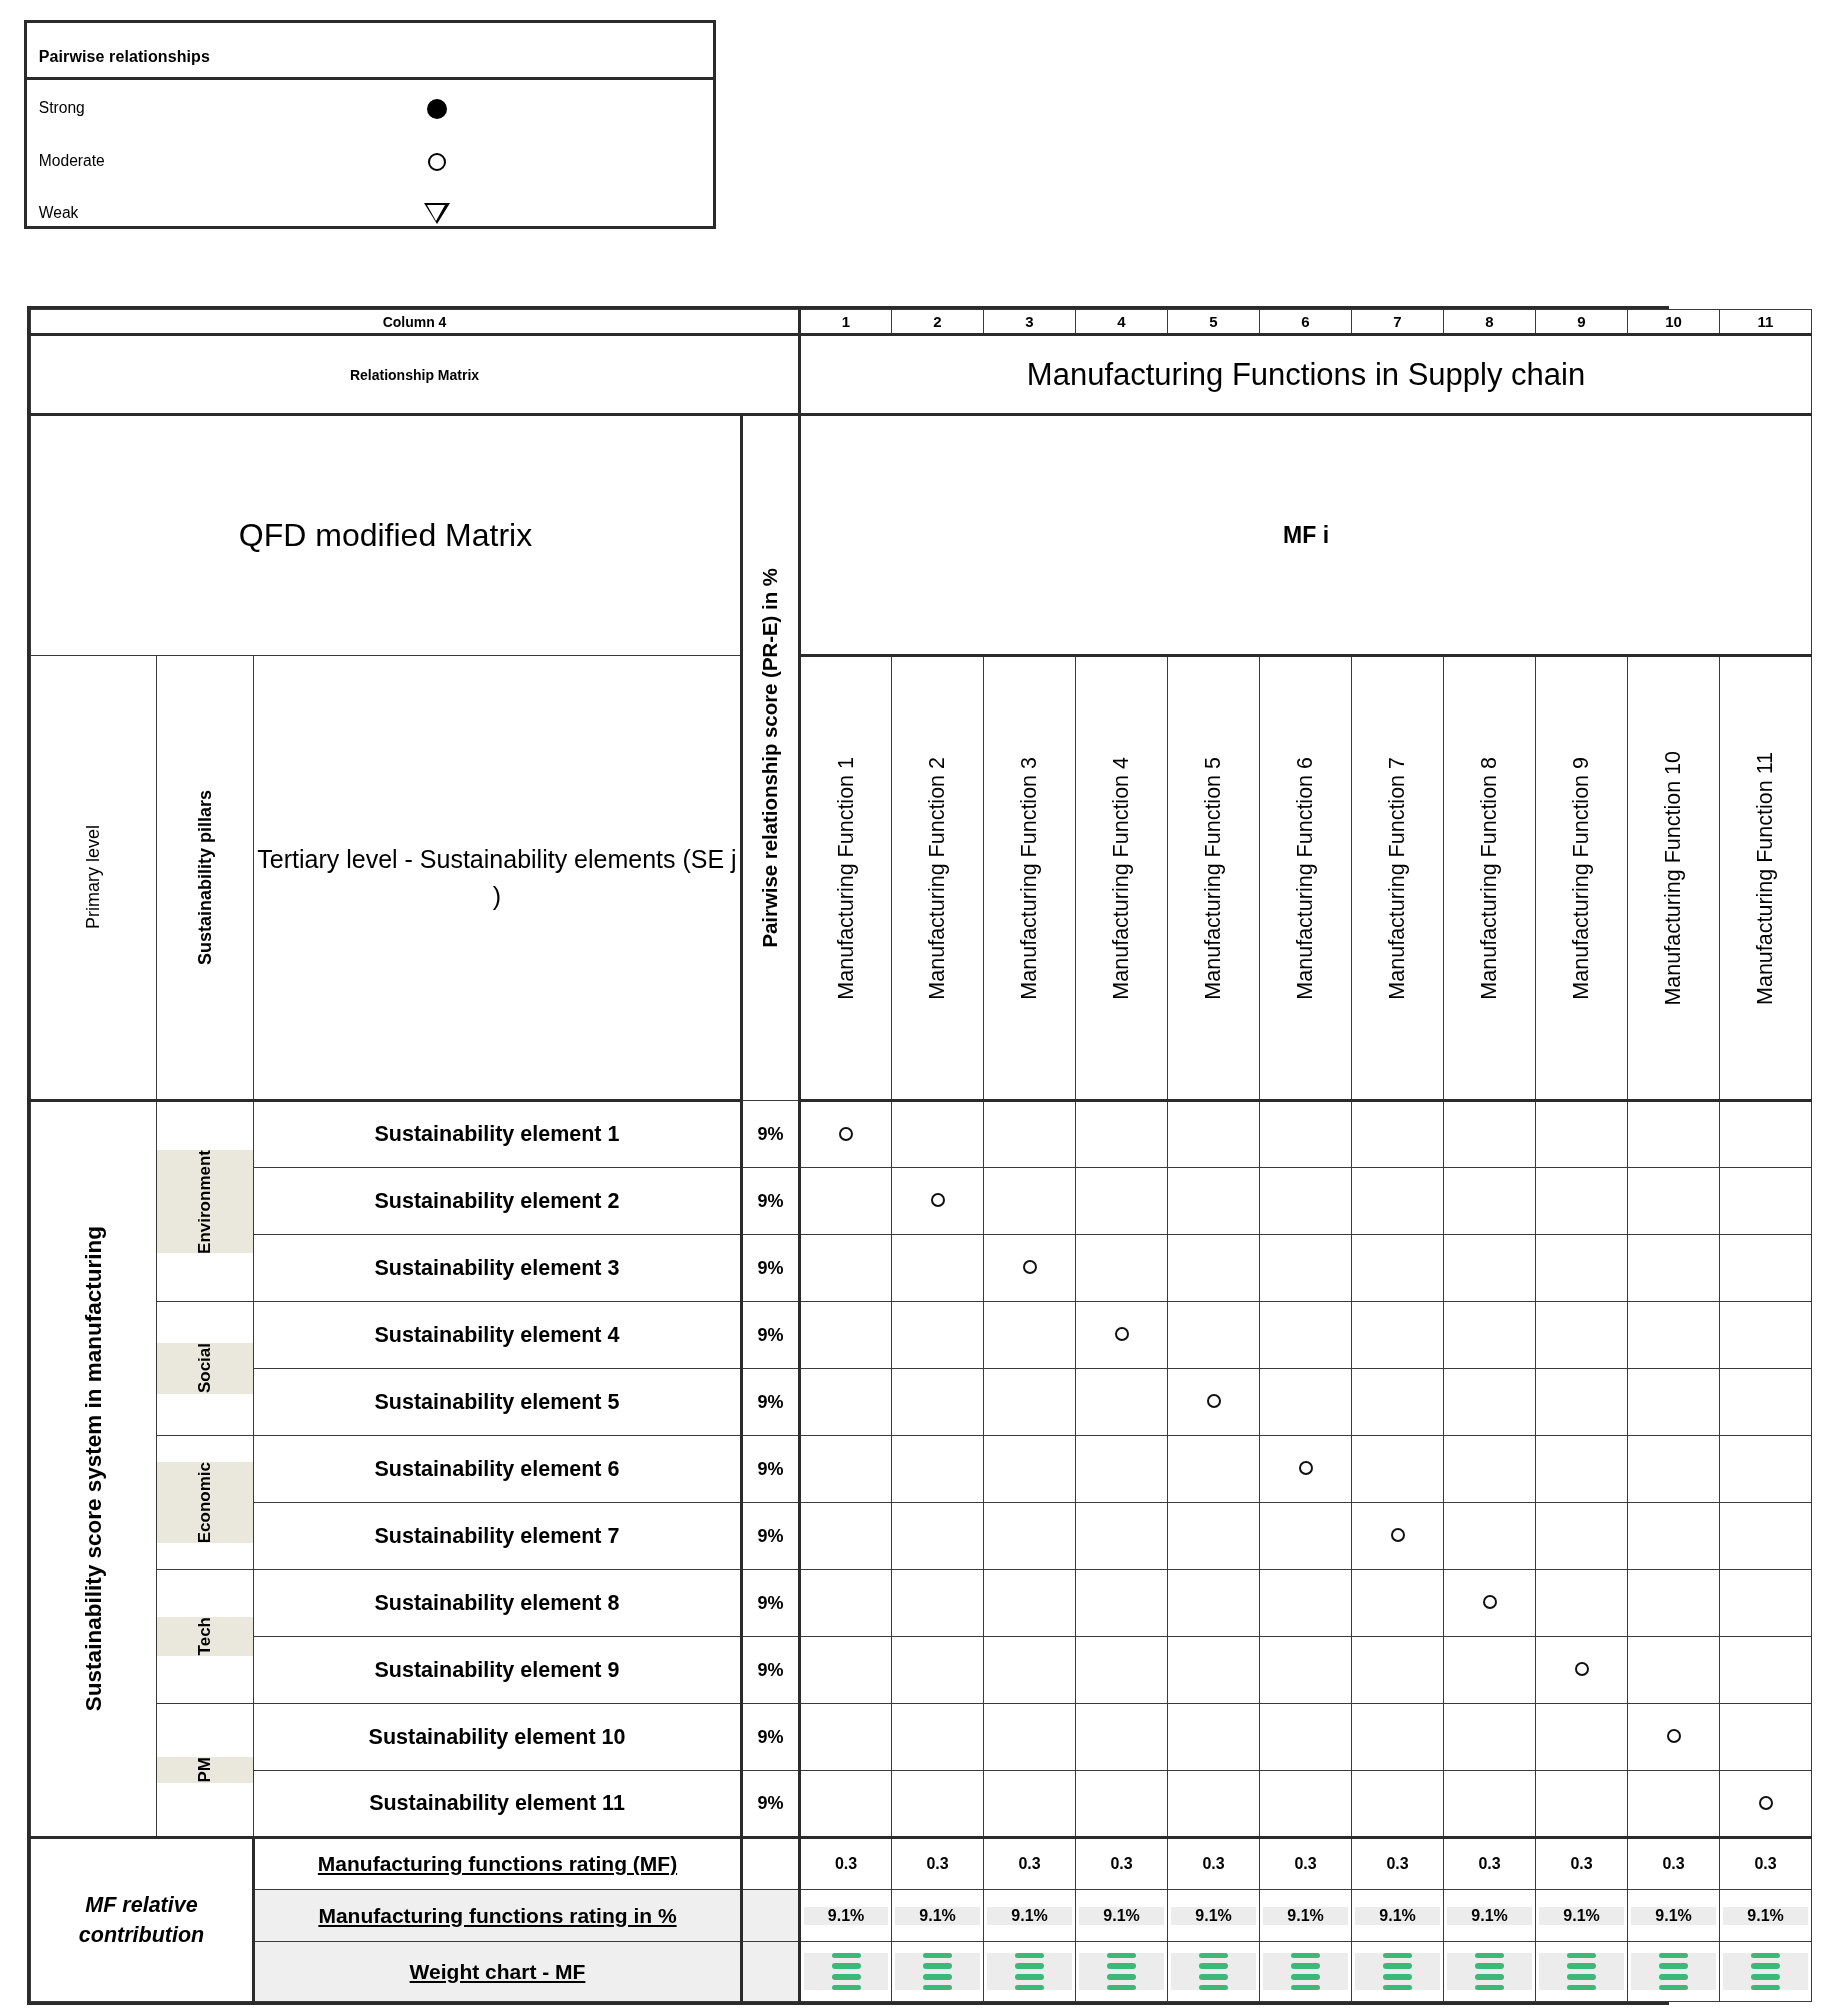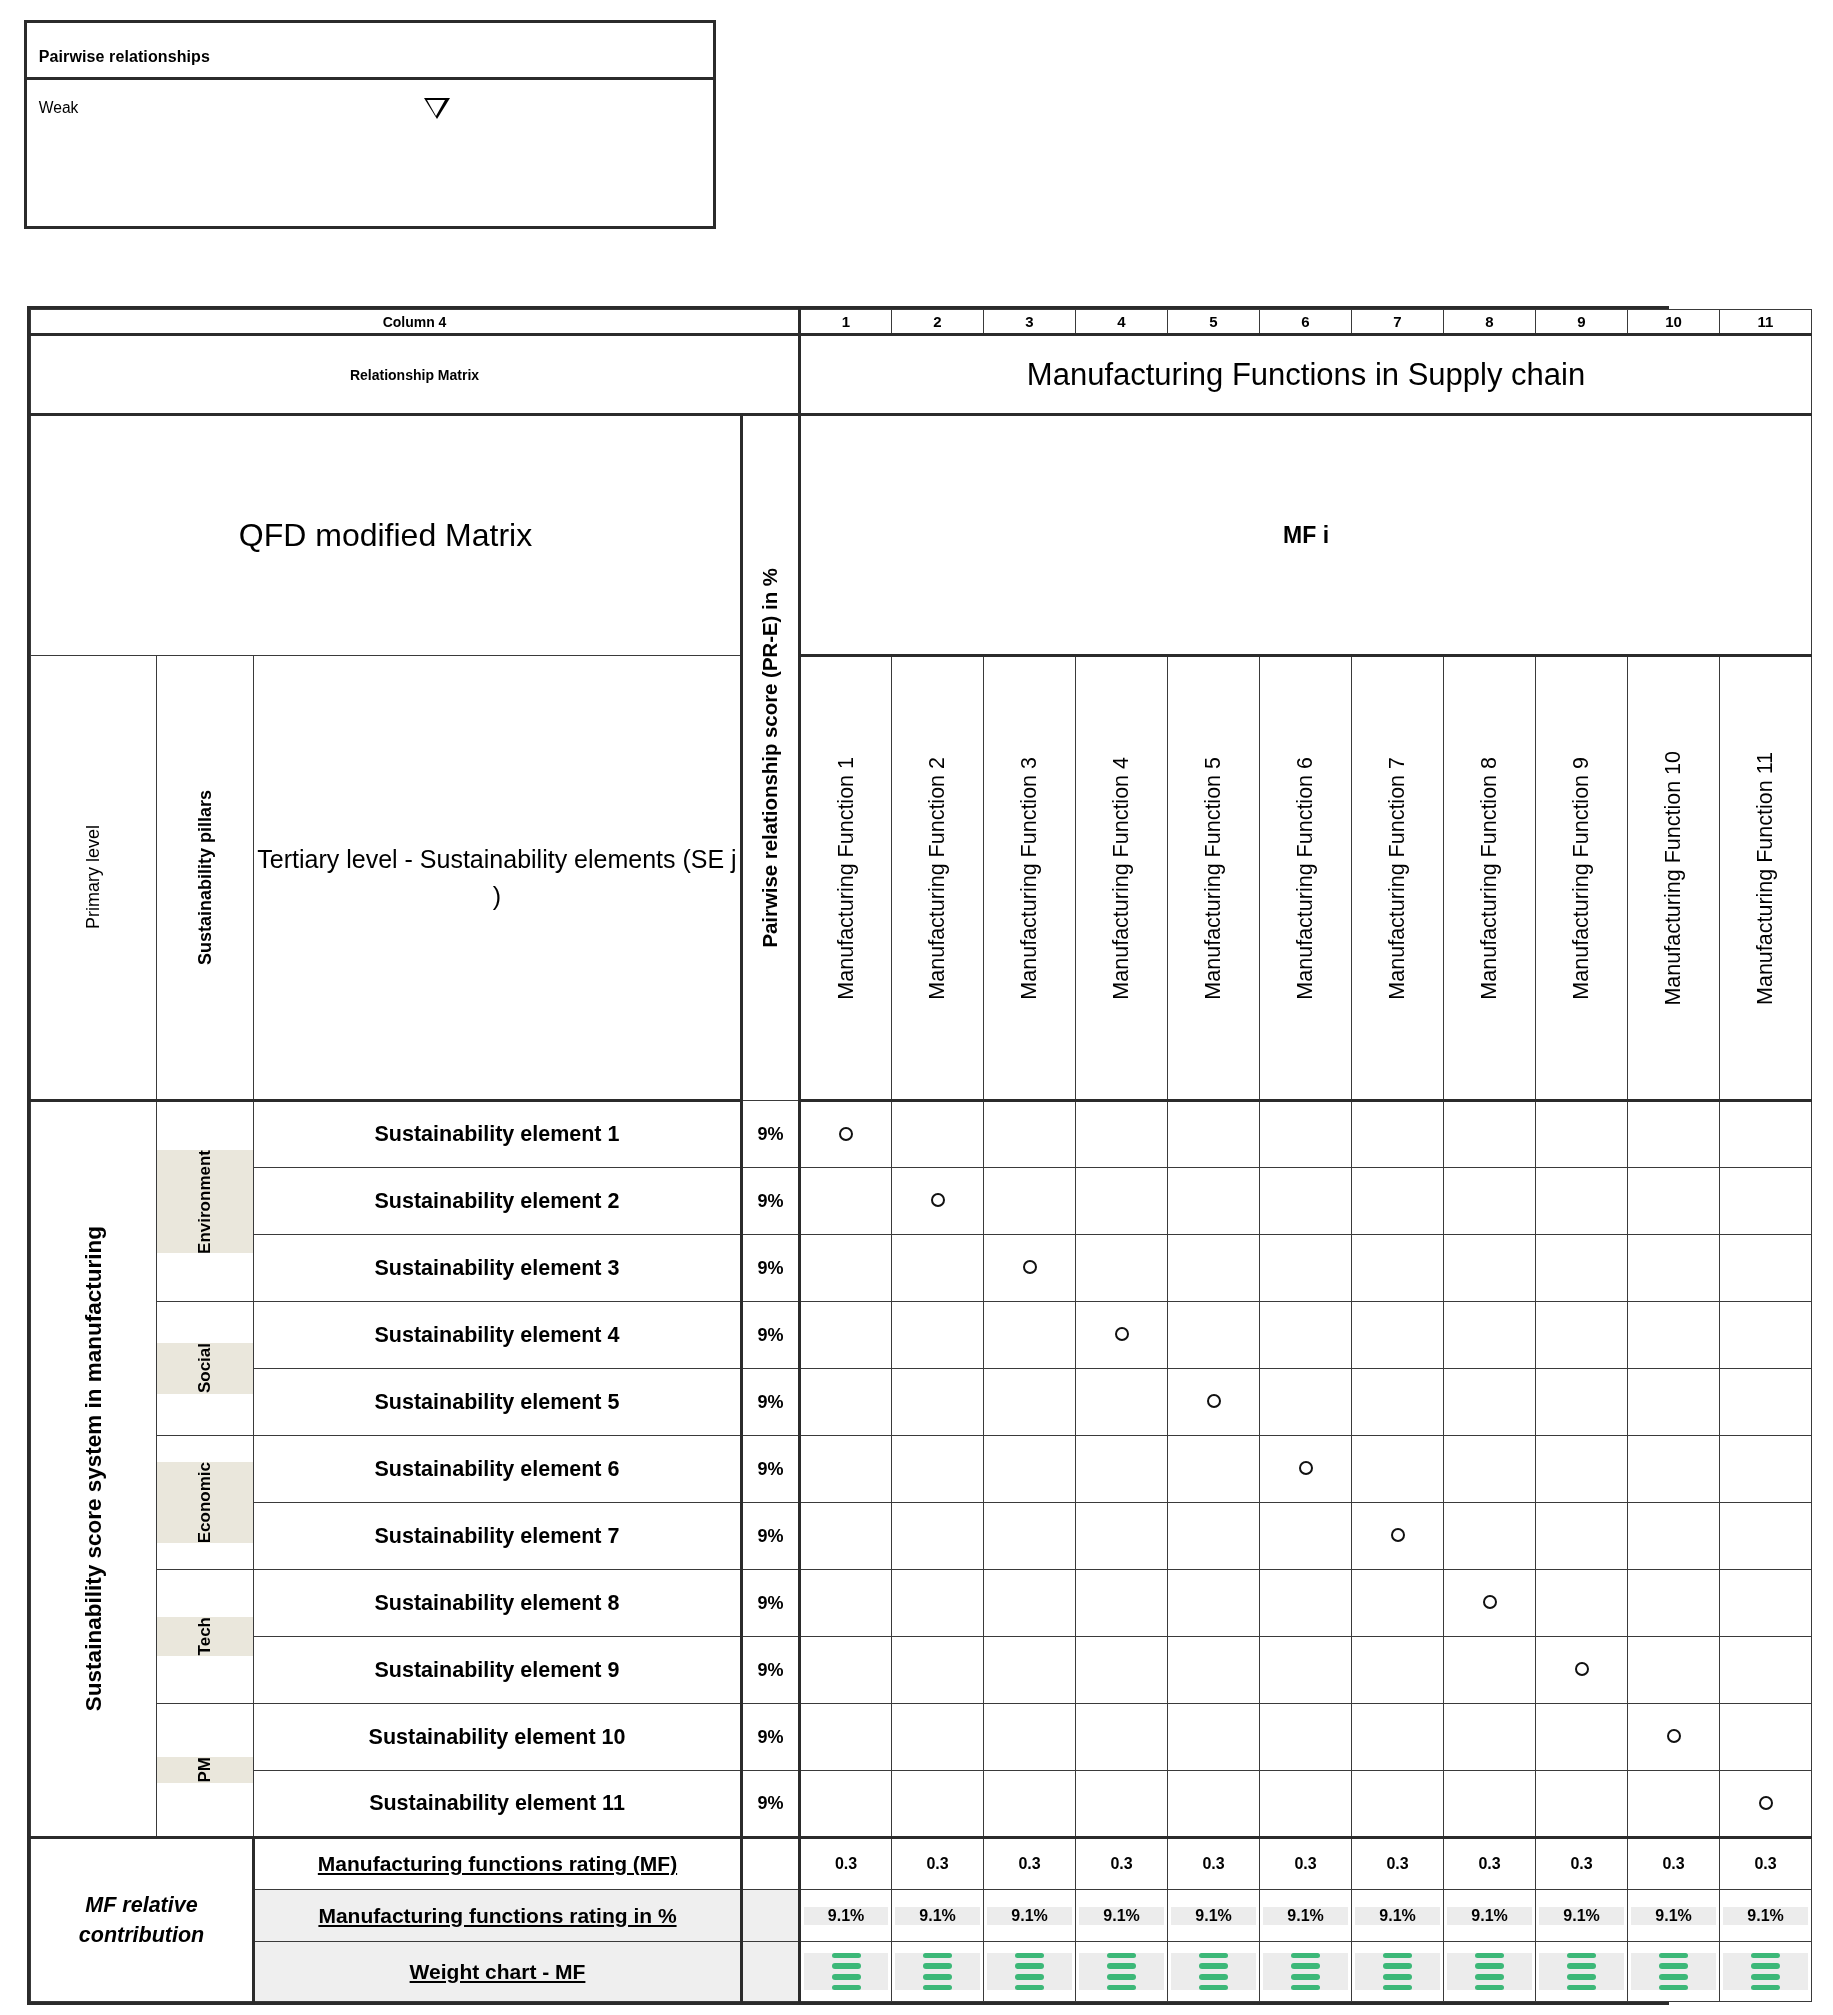--- a/index.html
+++ b/index.html
@@ -146,20 +146,28 @@
   .wbar { width: 29px; height: 5.9px; border-radius: 3.2px; background: #3cb878; }
 </style>
 </head>
 <body>
 
 <div class="legend">
   <div class="legend-head">
     <span class="legend-head-label">Pairwise relationships</span>
   </div>
   <div class="legend-body">
+    <div class="legend-row">
+      <span class="legend-term">Strong</span>
+      <span class="legend-sym"><i class="sym-strong"></i></span>
+    </div>
+    <div class="legend-row">
+      <span class="legend-term">Moderate</span>
+      <span class="legend-sym"><i class="sym-moderate"></i></span>
+    </div>
     <div class="legend-row">
       <span class="legend-term">Weak</span>
       <span class="legend-sym"><i class="sym-weak"></i></span>
     </div>
   </div>
 </div>
 
 <div class="matrix">
   <table class="m">
     <colgroup>

